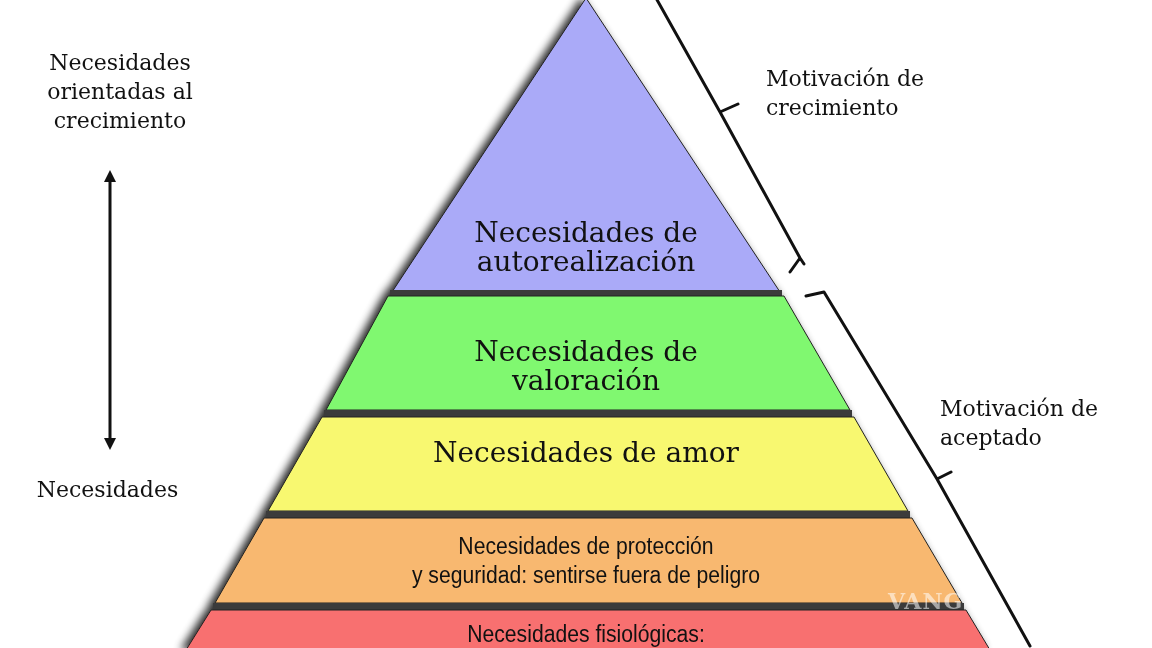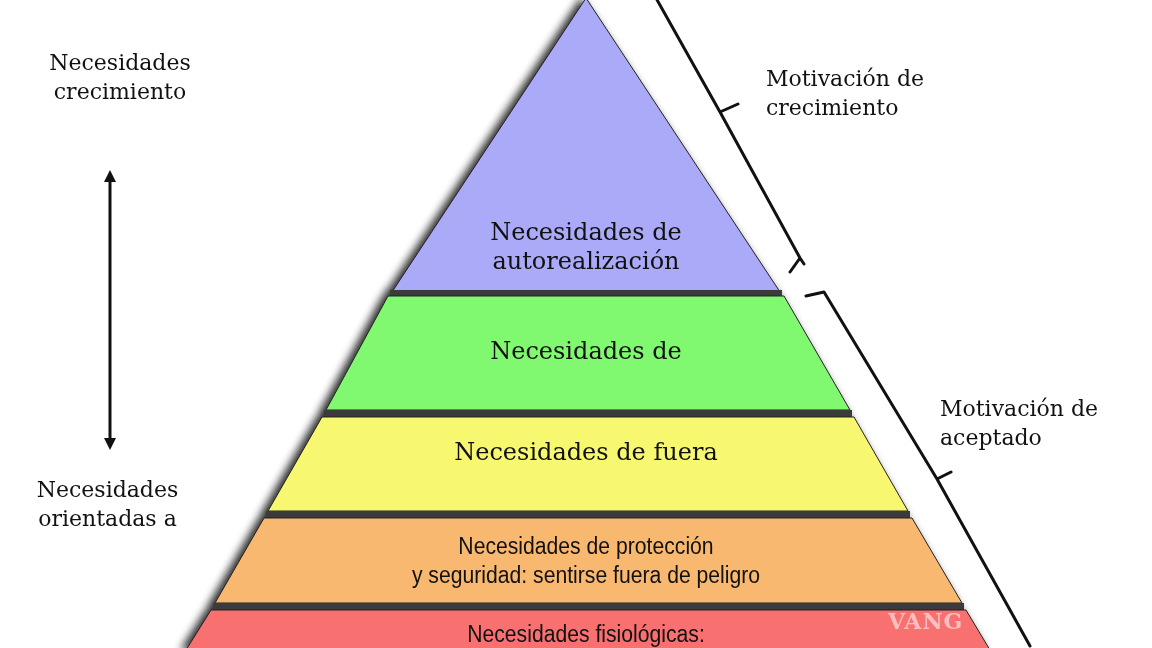--- a/index.html
+++ b/index.html
@@ -3,24 +3,24 @@
   <meta charset="utf-8">
   <style>
     html, body { margin:0; padding:0; background:#ffffff; }
     body { width:1152px; height:648px; position:relative; overflow:hidden; font-family:"DejaVu Serif", serif; color:#111; }
     svg.stage { position:absolute; left:0; top:0; }
     .label { position:absolute; font-family:"DejaVu Serif", serif; font-size:22px; line-height:29px; color:#111; }
     .left-top { left:20px; top:48px; width:200px; text-align:center; }
     .left-bottom { left:0px; top:475px; width:215px; text-align:center; }
     .right-top { left:766px; top:64px; text-align:left; }
     .right-bottom { left:940px; top:394px; text-align:left; }
-    .tier-text { position:absolute; text-align:center; font-family:"DejaVu Serif", serif; font-size:24px; line-height:29px; color:#111; }
+    .tier-text { position:absolute; text-align:center; font-family:"DejaVu Serif", serif; font-size:28px; line-height:29px; color:#111; }
     .narrow { font-family:"Liberation Sans", sans-serif; font-size:23px; transform:scaleX(0.92); }
     .line { display:block; }
-    .watermark { position:absolute; left:888px; top:588px; font-family:"DejaVu Serif", serif; font-weight:bold; font-size:22px; color:rgba(255,255,255,0.55); letter-spacing:1px;margin-top:20px; }
+    .watermark { position:absolute; left:888px; top:588px; font-family:"DejaVu Serif", serif; font-weight:bold; font-size:22px; color:rgba(255,255,255,0.55); letter-spacing:1px; }
   </style>
 </head>
 <body>
 
 <svg class="stage" width="1152" height="648" viewBox="0 0 1152 648">
   <defs>
     <filter id="shadow" x="-10%" y="-10%" width="120%" height="120%">
       <feGaussianBlur in="SourceAlpha" stdDeviation="4"></feGaussianBlur>
       <feOffset dx="-5" dy="0" result="blur"></feOffset>
       <feComponentTransfer>
@@ -51,49 +51,50 @@
 
   <g>
     <line x1="110" y1="180" x2="110" y2="442" stroke="#111" stroke-width="3"></line>
     <polygon points="110,170 104,182 116,182" fill="#111"></polygon>
     <polygon points="110,450 104,438 116,438" fill="#111"></polygon>
   </g>
 </svg>
 
 <div class="label left-top">
   <span class="line">Necesidades</span>
+  <span class="line">orientadas al</span>
   <span class="line">crecimiento</span>
 </div>
 
 <div class="label left-bottom">
   <span class="line">Necesidades</span>
-  <span class="line">orientadas a</span>
 </div>
 
 <div class="label right-top">
   <span class="line">Motivación de</span>
   <span class="line">crecimiento</span>
 </div>
 
 <div class="label right-bottom">
   <span class="line">Motivación de</span>
   <span class="line">aceptado</span>
 </div>
 
 <div class="tier-text" style="left:436px; top:218px; width:300px;">
   <span class="line">Necesidades de</span>
   <span class="line">autorealización</span>
 </div>
 
 <div class="tier-text" style="left:436px; top:337px; width:300px;">
   <span class="line">Necesidades de</span>
+  <span class="line">valoración</span>
 </div>
 
 <div class="tier-text" style="left:386px; top:438px; width:400px;">
-  <span class="line">Necesidades de fuera</span>
+  <span class="line">Necesidades de amor</span>
 </div>
 
 <div class="tier-text narrow" style="left:336px; top:532px; width:500px;">
   <span class="line">Necesidades de protección</span>
   <span class="line">y seguridad: sentirse fuera de peligro</span>
 </div>
 
 <div class="tier-text narrow" style="left:386px; top:620px; width:400px;">
   <span class="line">Necesidades fisiológicas:</span>
 </div>

